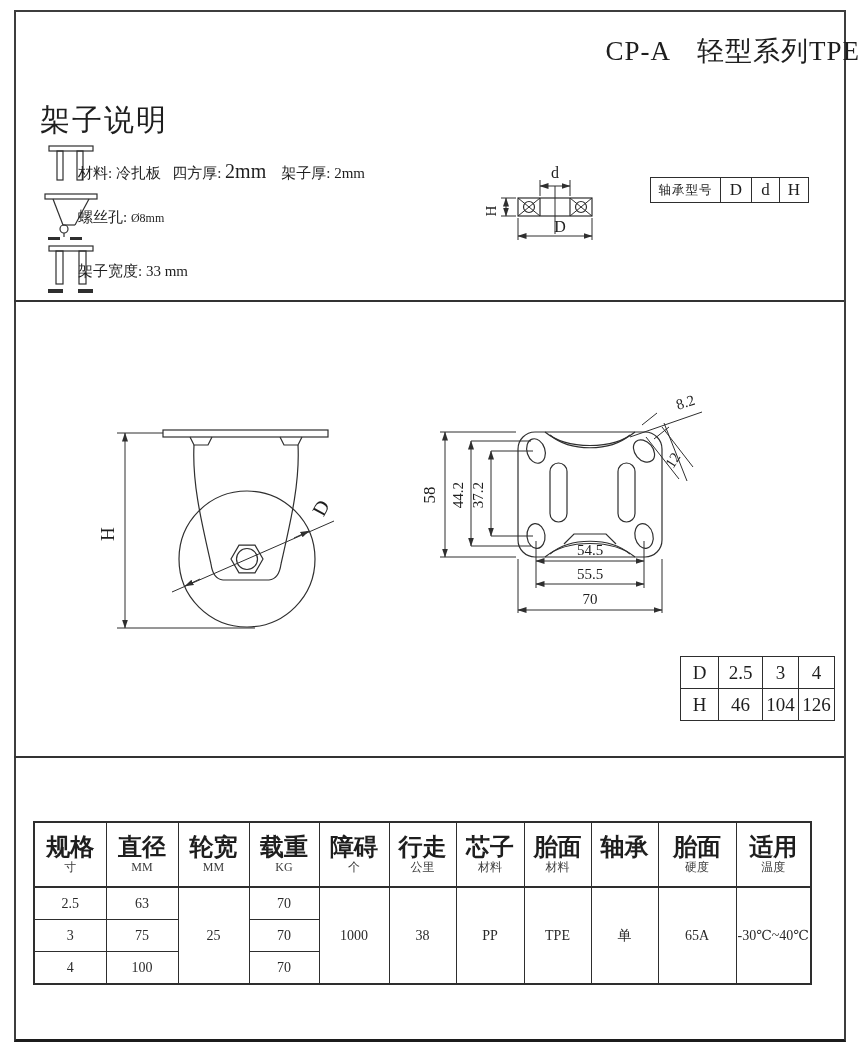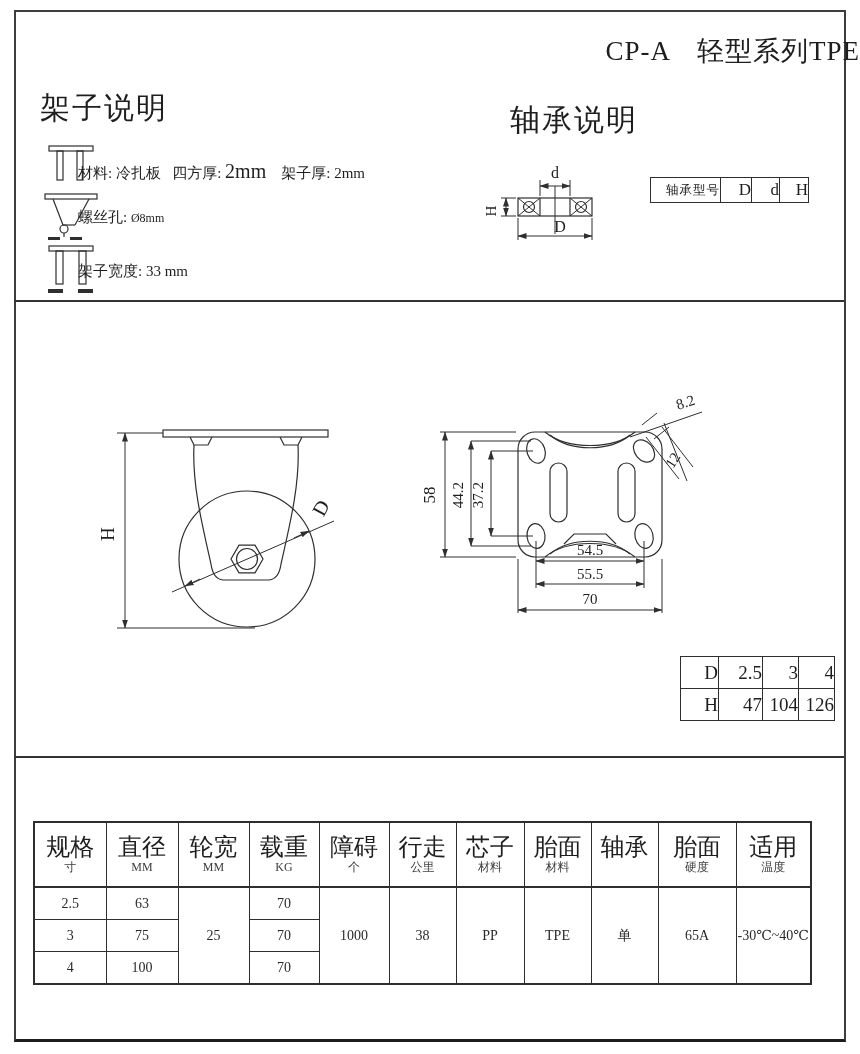--- a/index.html
+++ b/index.html
@@ -7,48 +7,48 @@
         font-family:"Liberation Serif","DejaVu Serif",serif;color:#1e1e1e;}
   .frame{position:absolute;left:14px;top:10px;width:828px;height:1027px;
          border:2px solid #3d3d3d;border-bottom:3px solid #1c1c1c;}
   .divider{position:absolute;left:14px;width:830px;background:#333;}
   .d1{top:300px;height:2px;}
   .d2{top:756px;height:2px;}
   .title{position:absolute;top:33px;left:0;width:860px;text-align:right;
          font-size:27px;letter-spacing:1px;white-space:pre;}
   .title .gap{display:inline-block;width:26px;}
   .sec-head{position:absolute;font-size:30px;letter-spacing:2px;}
-  .fs-head{left:40px;top:88px;}
+  .fs-head{left:40px;top:100px;}
   .bs-head{left:510px;top:100px;}
   .inst-head{left:38px;top:314px;}
   .rep-head{left:38px;top:768px;}
   .frow{position:absolute;left:78px;font-size:15px;white-space:pre;}
   .frow .big{font-size:20px;}
   .frow .med{font-size:12px;}
   .icon{position:absolute;}
   svg{display:block;}
   .dwg{position:absolute;}
   line,path.ln,rect.ln,circle.ln,ellipse.ln,polygon.ln{stroke:#2f2f2f;stroke-width:1.2;fill:none;}
   .thin{stroke-width:1;}
   text{fill:#1e1e1e;font-family:"Liberation Serif","DejaVu Serif",serif;}
   
   .mini{border-collapse:collapse;position:absolute;table-layout:fixed;background:#fff;}
-  .mini td{border:1.6px solid #2e2e2e;text-align:right;vertical-align:middle;padding:0;}
+  .mini td{border:1.6px solid #2e2e2e;text-align:center;vertical-align:middle;padding:0;}
   .bearing-tbl{left:650px;top:177px;}
   .bearing-tbl td{height:24px;font-size:17px;}
   .bearing-tbl .cn{font-size:12.5px;letter-spacing:1px;}
   .dh-tbl{left:680px;top:656px;}
   .dh-tbl td{height:31px;font-size:19px;}
   
   .report-tbl{border-collapse:collapse;position:absolute;left:33px;top:821px;table-layout:fixed;background:#fff;}
   .report-tbl th,.report-tbl td{border:1.4px solid #2e2e2e;text-align:center;vertical-align:middle;padding:0;}
   .report-tbl{border:2.4px solid #2e2e2e;}
   .report-tbl th{height:63px;border-bottom:2px solid #2e2e2e;font-weight:600;}
   .report-tbl td{height:31px;font-size:14px;color:#2a2a2a;}
-  .h-main{font-size:24px;line-height:26px;font-weight:400;}
+  .h-main{font-size:24px;line-height:26px;font-weight:700;}
   .h-sub{font-size:12px;font-weight:400;color:#3c3c3c;line-height:15px;min-height:15px;}
   .temp{font-size:12px;}
   .defs-holder{position:absolute;width:0;height:0;}
 </style>
 </head>
 <body>
 
 <div class="page">
 
   <svg class="defs-holder" aria-hidden="true">
@@ -97,21 +97,20 @@
     <svg width="46" height="52" viewBox="0 0 46 52">
       <rect class="ln" x="1" y="2" width="44" height="5"></rect>
       <rect class="ln" x="8" y="7" width="7" height="33"></rect>
       <rect class="ln" x="31" y="7" width="7" height="33"></rect>
       <rect x="0" y="45" width="15" height="4" fill="#2f2f2f"></rect>
       <rect x="30" y="45" width="15" height="4" fill="#2f2f2f"></rect>
     </svg>
   </div>
   <div class="frow" style="top:262px;"><span>架子宽度: </span><span>33 mm</span></div>
 
-  <div class="sec-head bs-head">轴承说明</div>
 
   <div class="dwg" style="left:483px;top:158px;">
     <svg width="150" height="100" viewBox="0 0 150 100">
       <rect class="ln" x="35" y="40" width="74" height="18"></rect>
       <line x1="57" y1="40" x2="57" y2="58"></line>
       <line x1="87" y1="40" x2="87" y2="58"></line>
       <line class="thin" x1="35" y1="40" x2="57" y2="58"></line>
       <line class="thin" x1="35" y1="58" x2="57" y2="40"></line>
       <line class="thin" x1="87" y1="40" x2="109" y2="58"></line>
       <line class="thin" x1="87" y1="58" x2="109" y2="40"></line>
@@ -236,21 +235,21 @@
       </colgroup>
     <tbody>
         <tr>
       <td>D</td>
       <td>2.5</td>
       <td>3</td>
       <td>4</td>
     </tr>
     <tr>
       <td>H</td>
-      <td>47</td>
+      <td>46</td>
       <td>104</td>
       <td>126</td>
     </tr>
   </tbody>
     </table>
 
 
   <table class="report-tbl">
     <colgroup>
       <col style="width:72px">

